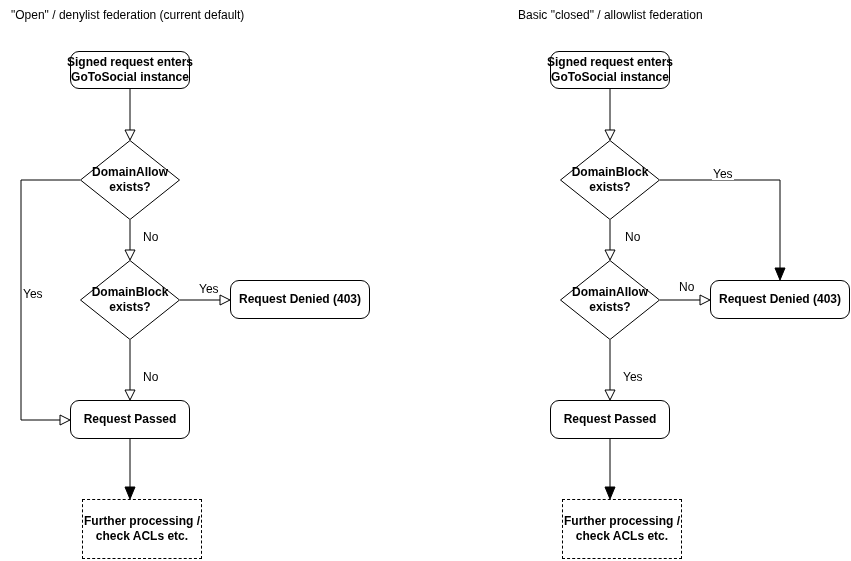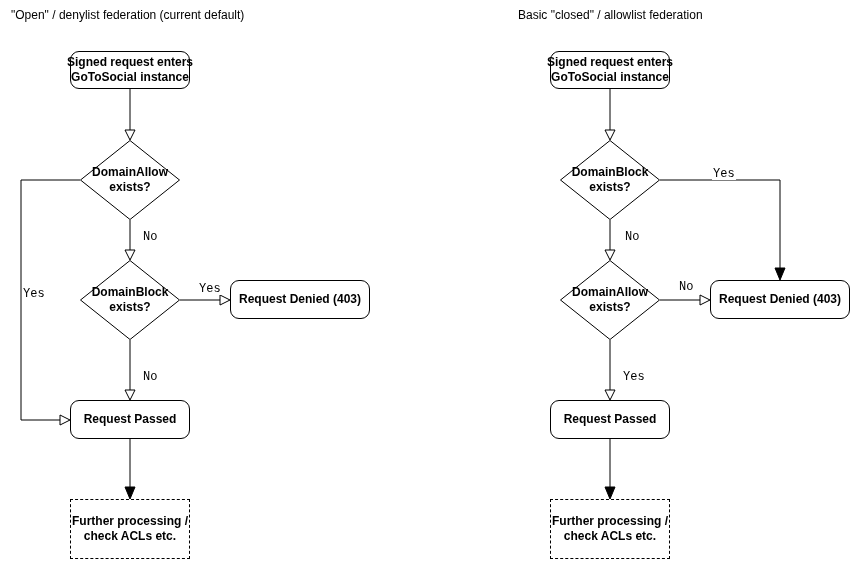--- a/index.html
+++ b/index.html
@@ -34,21 +34,21 @@
     display: flex;
     align-items: center;
     justify-content: center;
     text-align: center;
   }
   .node.box {
     border: 1px solid #000000;
     background: #ffffff;
   }
   .node.rounded { border-radius: 9px; }
-  .node.dashed { border: 1px dashed #000000; }
+  .node.dashed { border: 1px dashed #000000; margin-left: 12px; }
   .node-text {
     position: relative;
     white-space: pre;
     line-height: 15px;
     z-index: 2;
     font-weight: bold;
   }
   .diamond-svg {
     position: absolute;
     left: 0; top: 0;
@@ -56,21 +56,20 @@
     height: 100%;
     z-index: 1;
   }
   .edge-label {
     position: absolute;
     white-space: nowrap;
     line-height: 12px;
     background: #ffffff;
     padding: 0 1px;
     z-index: 3;
-    font-family: Liberation Mono, monospace;
   }
 </style>
 </head>
 <body>
 
 <div class="canvas">
 
   <svg class="edges" width="851" height="561" viewBox="0 0 851 561" fill="none" stroke="#000000" stroke-width="1">
 
     <path d="M130,89 L130,139"></path>

